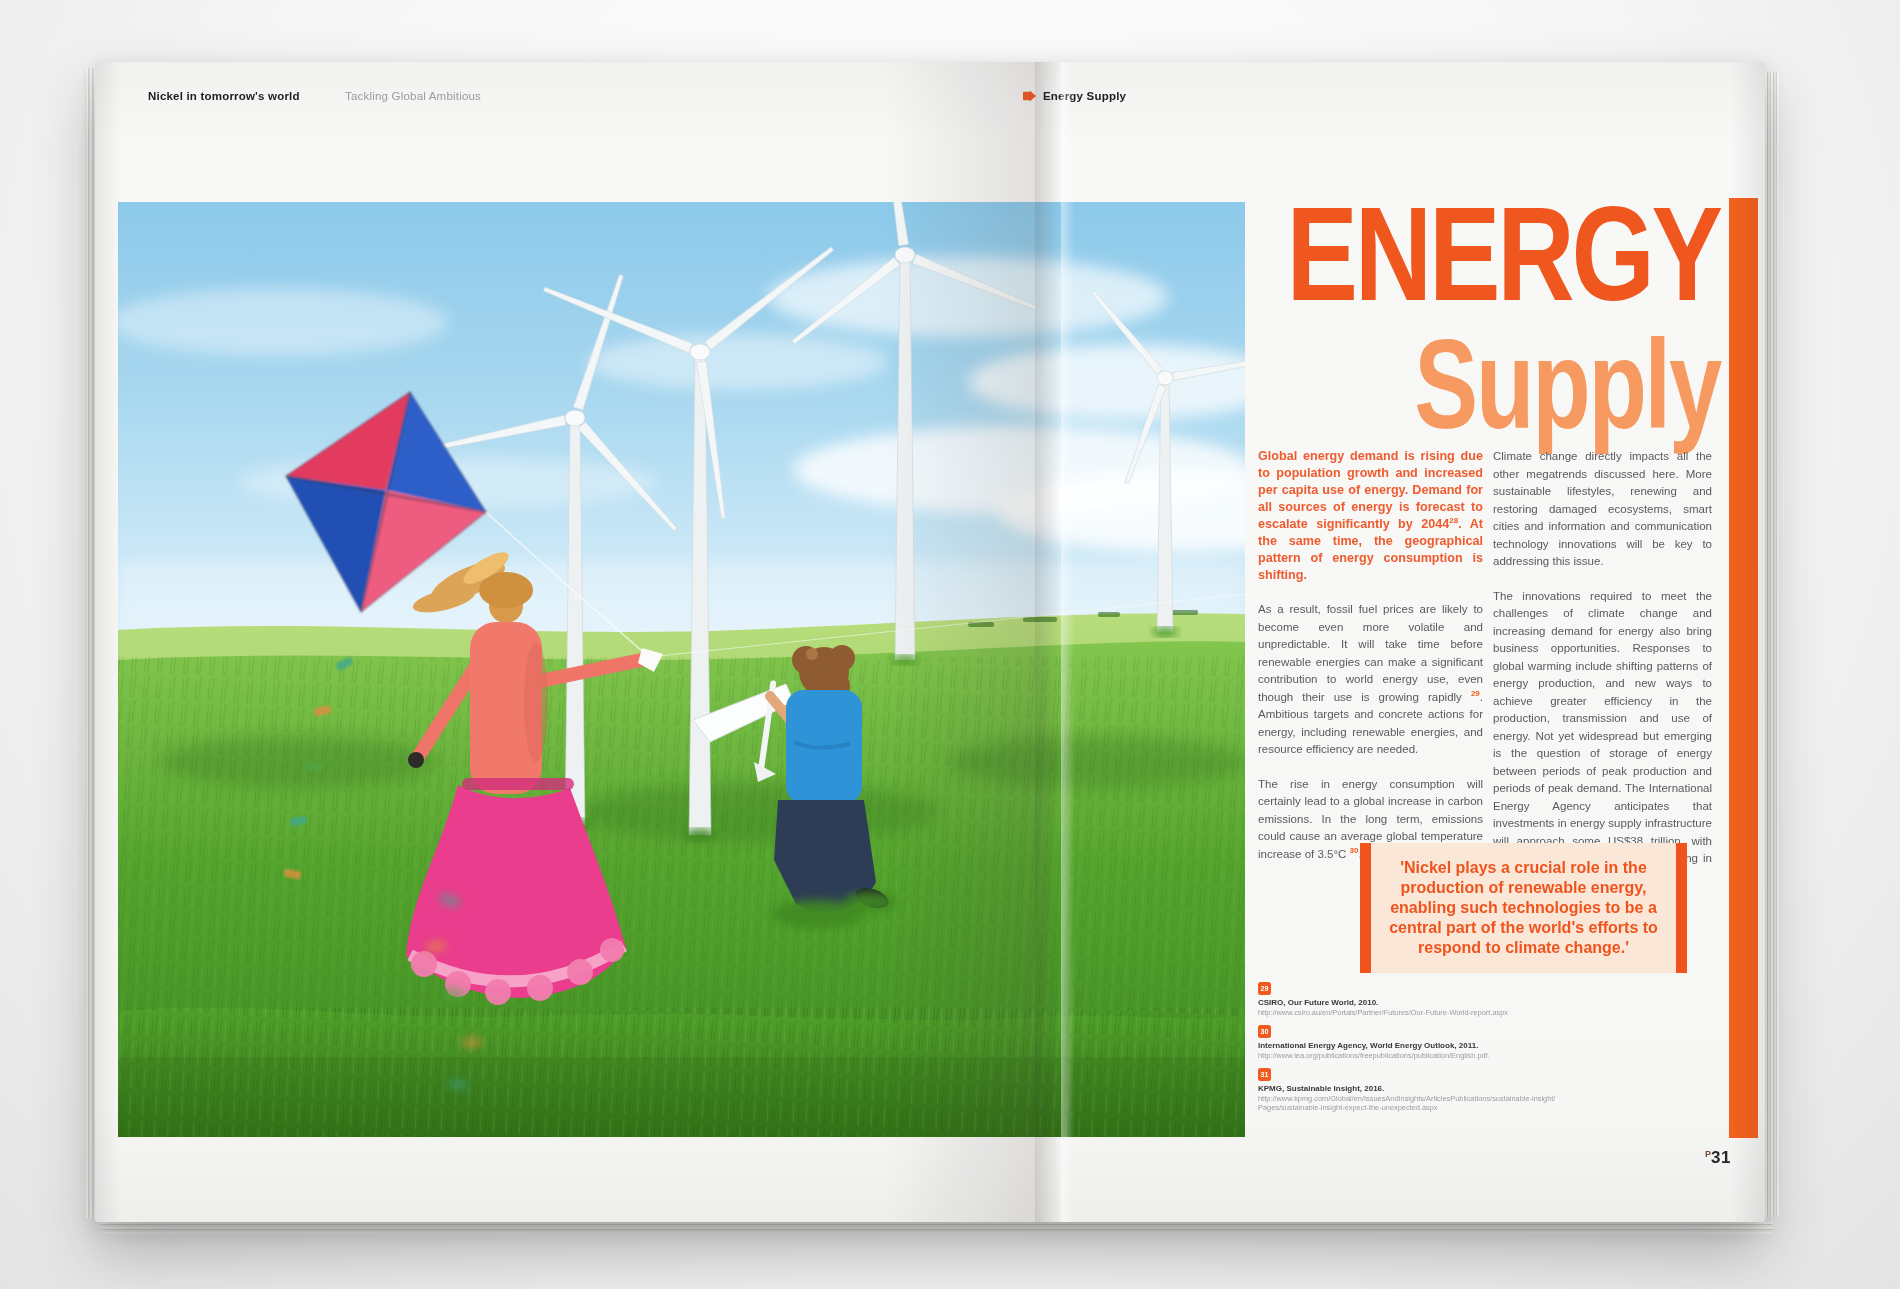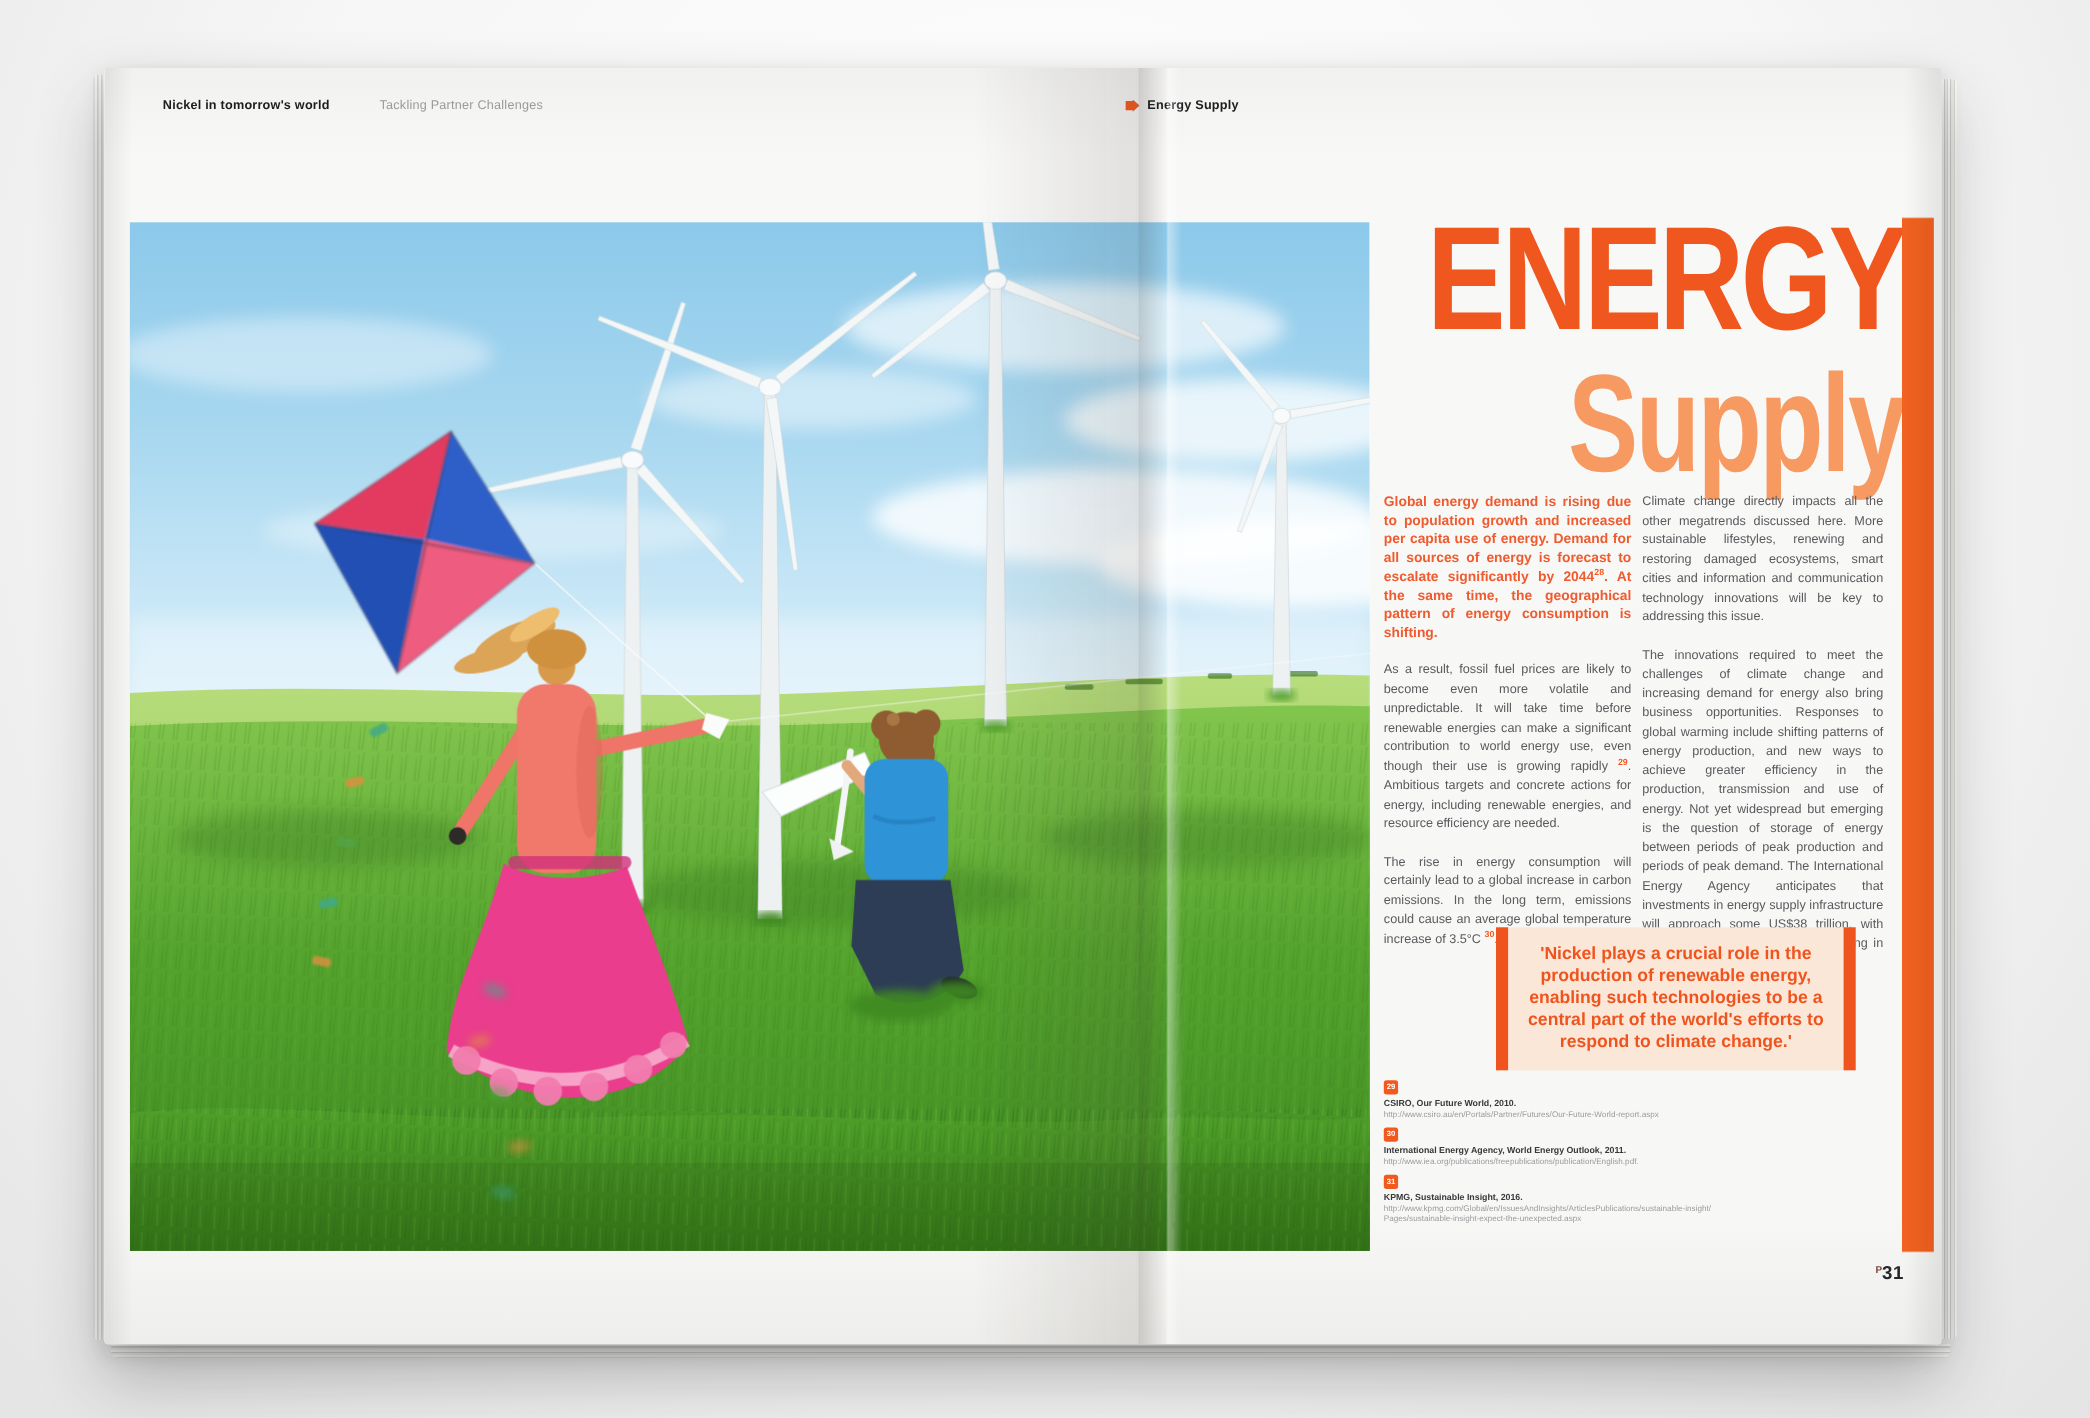--- a/index.html
+++ b/index.html
@@ -38,21 +38,21 @@
   .hdr-right{left:928px;display:flex;align-items:center;gap:7px;}
   .hdr-right .label{font-weight:bold;color:#1d1d1f;font-size:11.5px;}
   .marker-icon{width:13px;height:11px;background:#F1591F;border-radius:2px;
     clip-path:polygon(0 12%,52% 12%,52% 0,100% 50%,52% 100%,52% 88%,0 88%);}
 
   
   .photo{left:23px;top:140px;width:1127px;height:935px;overflow:hidden;background:#bfe0f2;}
   .photo svg{display:block;}
 
   
-  .title-block{right:34px;top:128px;text-align:right;line-height:1;}
+  .title-block{right:45px;top:128px;text-align:right;line-height:1;}
   .title-l1{font-weight:bold;font-size:134px;letter-spacing:-4px;color:#F0571F;
     transform:scaleX(.80);transform-origin:right top;line-height:.95;}
   .title-l2{font-weight:bold;font-size:126px;letter-spacing:-3px;color:#F79A62;
     transform:scaleX(.76);transform-origin:right top;line-height:.95;margin-top:8px;}
 
   .side-bar{left:1634px;top:136px;width:29px;height:940px;background:#F2611F;}
 
   
   .col{top:386px;text-align:justify;color:#5a5a5e;font-size:11.5px;line-height:17.5px;}
   .col1{left:1163px;width:225px;}
@@ -86,21 +86,21 @@
 
 <div class="stage">
   <div class="spread">
     <div class="stack-left"></div>
     <div class="stack-right"></div>
     <div class="stack-bottom"></div>
 
     <div class="paper">
 
       <div class="abs hdr hdr-brand">Nickel in tomorrow's world</div>
-      <div class="abs hdr hdr-section">Tackling Partner Challenges</div>
+      <div class="abs hdr hdr-section">Tackling Global Ambitious</div>
       <div class="abs hdr hdr-right">
         <span class="marker-icon"></span>
         <span class="label">Energy Supply</span>
       </div>
 
       <div class="abs photo">
         <svg width="1127" height="935" viewBox="0 0 1127 935" xmlns="http://www.w3.org/2000/svg">
           <defs>
             <linearGradient id="skyg" x1="0" y1="0" x2="0" y2="1">
               <stop offset="0" stop-color="#8cc9ea"></stop>

